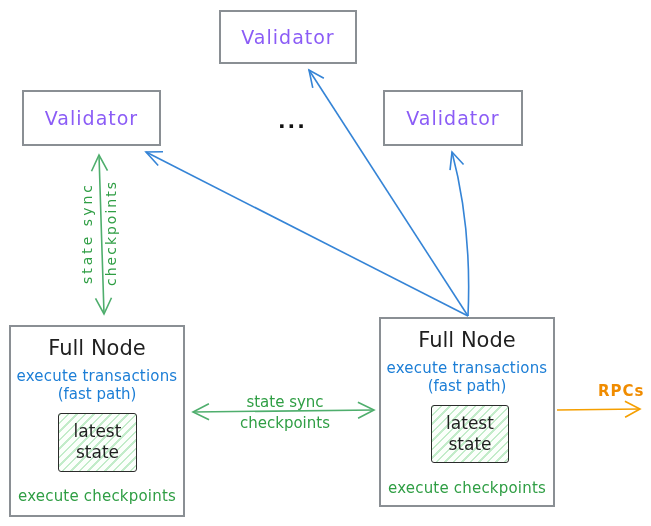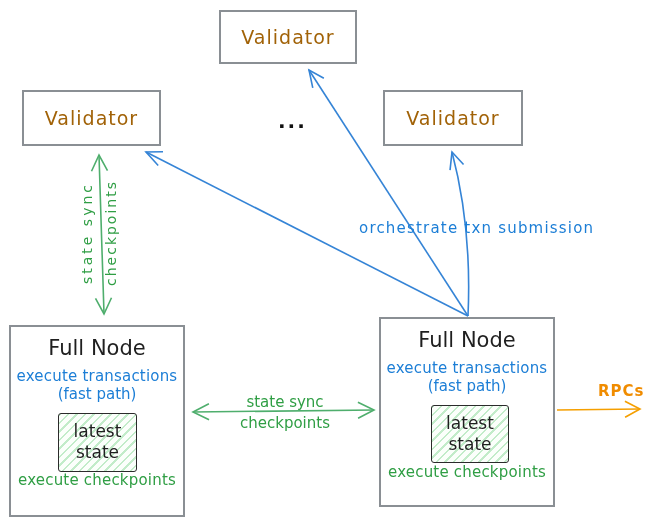--- a/index.html
+++ b/index.html
@@ -8,27 +8,27 @@
     font-family:"DejaVu Sans",sans-serif;color:#1f1f1f;
   }
   .stage svg.wires{position:absolute;left:0;top:0;z-index:0;}
   .abs{position:absolute;z-index:1;}
   .nodebox{
     position:absolute;z-index:1;background:#ffffff;border:2px solid #8a8f94;
     box-sizing:border-box;
   }
   .validator{
     display:flex;align-items:center;justify-content:center;
-    font-size:19px;letter-spacing:1px;color:#a16207;
+    font-size:19px;letter-spacing:1px;color:#8b5cf6;
   }
   .fullnode{font-size:15px;text-align:center;}
   .fn-title{position:absolute;left:0;right:0;top:9px;font-size:21px;color:#1f1f1f;}
   .fn-blue1{position:absolute;left:0;right:0;top:40px;color:#1c7ed6;letter-spacing:.2px;}
   .fn-blue2{position:absolute;left:0;right:0;top:58px;color:#1c7ed6;}
-  .fn-green{position:absolute;left:0;right:0;top:144px;color:#2f9e44;letter-spacing:.2px;}
+  .fn-green{position:absolute;left:0;right:0;top:160px;color:#2f9e44;letter-spacing:.2px;}
   .statebox{
     position:absolute;box-sizing:border-box;border:1.7px solid #2b2b2b;border-radius:3px;
     background-color:#fbfffb;
     background-image:repeating-linear-gradient(135deg,rgba(64,192,87,.30) 0px,rgba(64,192,87,.30) 1.6px,transparent 1.6px,transparent 6px);
     color:#1f1f1f;font-size:17px;line-height:21px;text-align:center;padding-top:7px;
   }
   .lbl{position:absolute;z-index:1;line-height:18px;white-space:nowrap;}
   .lbl.green{color:#2f9e44;}
   .lbl.blue{color:#1c7ed6;}
   .lbl.orange{color:#f08c00;margin-left:30px;}
@@ -111,17 +111,16 @@
     </div>
     <div class="fn-green">execute checkpoints</div>
   </div>
 
   <div class="lbl green rot" style="left:12px;top:224px;width:150px;font-size:14px;letter-spacing:3px;">state sync</div>
   <div class="lbl green rot" style="left:36px;top:224px;width:150px;font-size:14px;letter-spacing:2px;">checkpoints</div>
 
   <div class="lbl green" style="left:196px;top:393px;width:178px;text-align:center;font-size:15px;">state sync</div>
   <div class="lbl green" style="left:196px;top:414px;width:178px;text-align:center;font-size:15px;">checkpoints</div>
 
-  <div class="lbl blue" style="left:359px;top:219px;font-size:15px;letter-spacing:1.2px;">orchestrate txn submission</div>
 
   <div class="lbl orange" style="left:568px;top:382px;font-size:15px;font-weight:bold;letter-spacing:1px;">RPCs</div>
 
 </div>
 
 </body></html>

